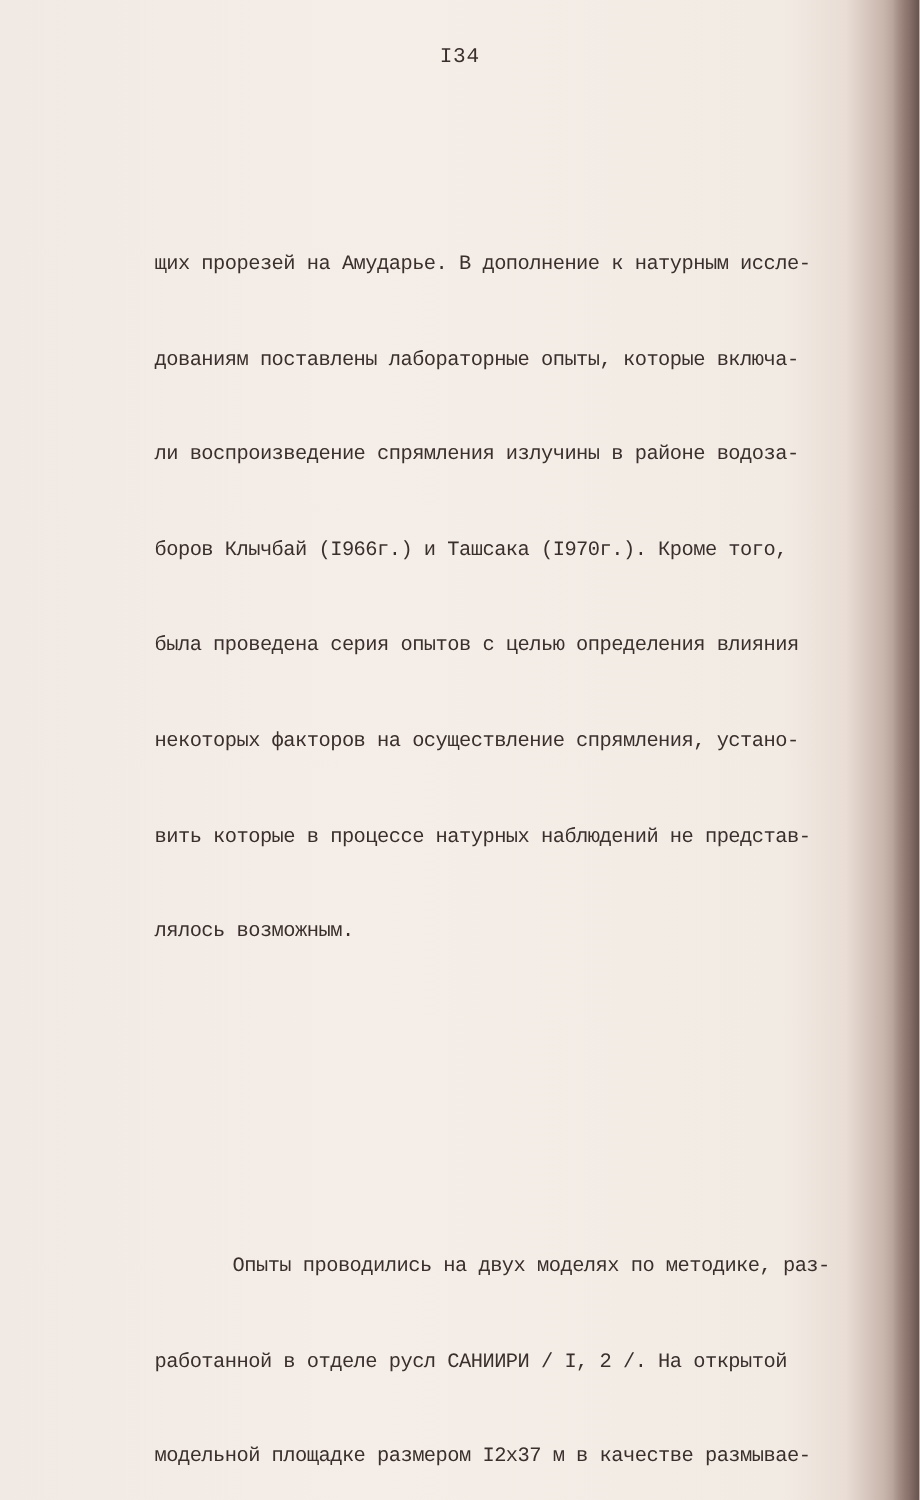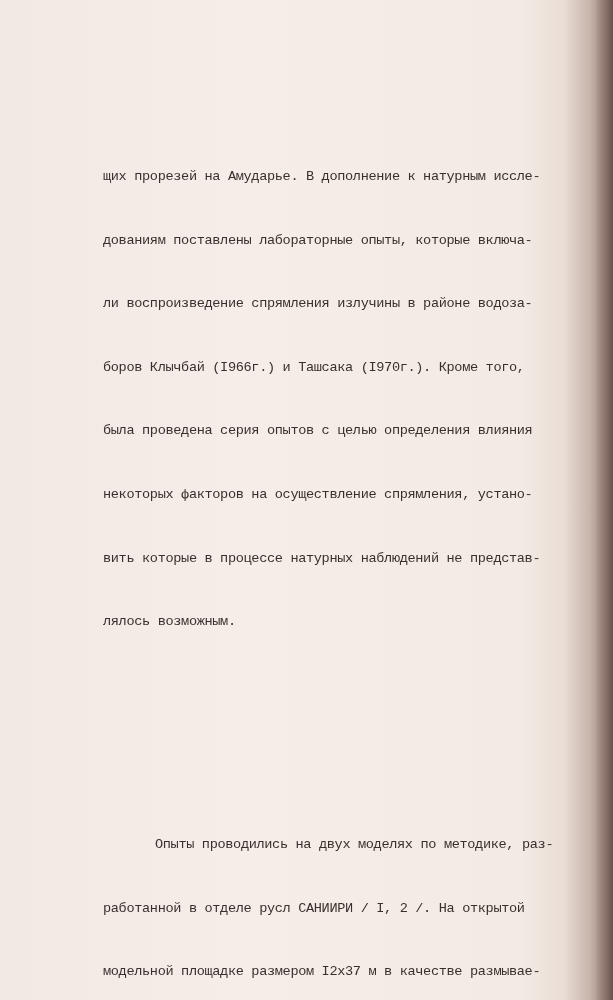--- a/index.html
+++ b/index.html
@@ -29,20 +29,21 @@
   }
   .line { height:21.2px; }
   .gap { height:11px; }
   .indent { padding-left:52px; }
 </style>
 </head>
 <body>
 
 <div class="page">
   <div class="edge-shadow"></div>
+  <div class="page-number">I34</div>
 
   <div class="text">
     
     <div>
       <div class="line">щих прорезей на Амударье. В дополнение к натурным иссле-</div>
       <div class="line">дованиям поставлены лабораторные опыты, которые включа-</div>
       <div class="line">ли воспроизведение спрямления излучины в районе водоза-</div>
       <div class="line">боров Клычбай (I966г.) и Ташсака (I970г.). Кроме того,</div>
       <div class="line">была проведена серия опытов с целью определения влияния</div>
       <div class="line">некоторых факторов на осуществление спрямления, устано-</div>

